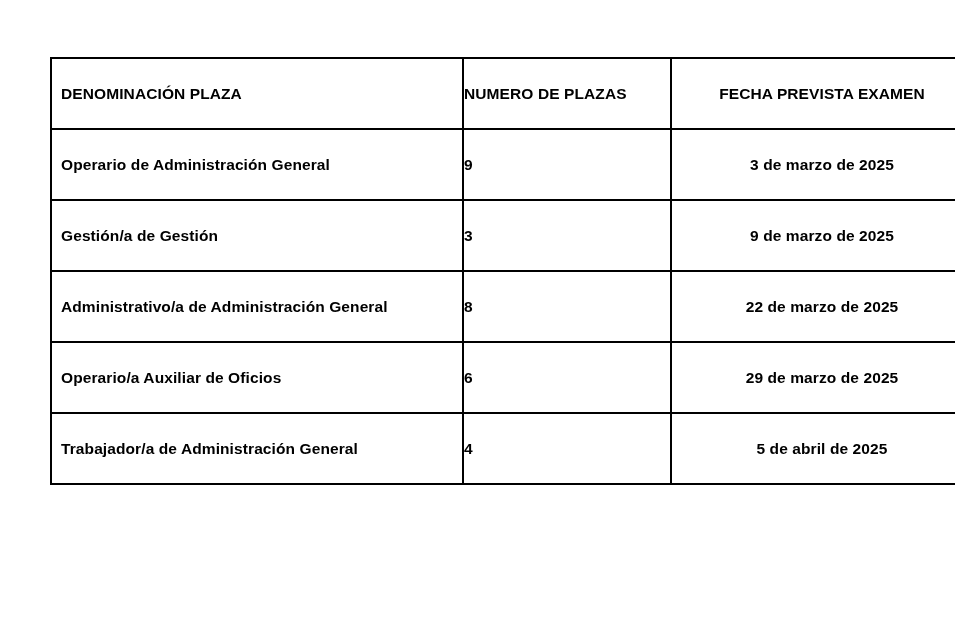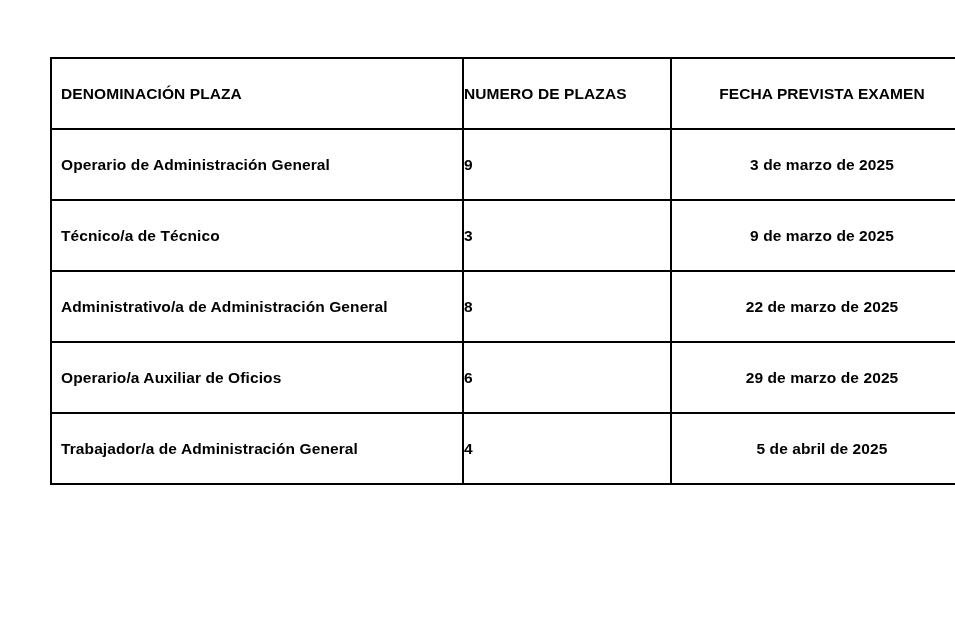--- a/index.html
+++ b/index.html
@@ -65,21 +65,21 @@
         <th class="col-fecha">FECHA PREVISTA EXAMEN</th>
       </tr>
     </thead>
     <tbody>
       <tr>
         <td class="col-plaza">Operario de Administración General</td>
         <td class="col-num">9</td>
         <td class="col-fecha">3 de marzo de 2025</td>
       </tr>
       <tr>
-        <td class="col-plaza">Técnico/a de Técnico</td>
+        <td class="col-plaza">Gestión/a de Gestión</td>
         <td class="col-num">3</td>
         <td class="col-fecha">9 de marzo de 2025</td>
       </tr>
       <tr>
         <td class="col-plaza">Administrativo/a de Administración General</td>
         <td class="col-num">8</td>
         <td class="col-fecha">22 de marzo de 2025</td>
       </tr>
       <tr>
         <td class="col-plaza">Operario/a Auxiliar de Oficios</td>

